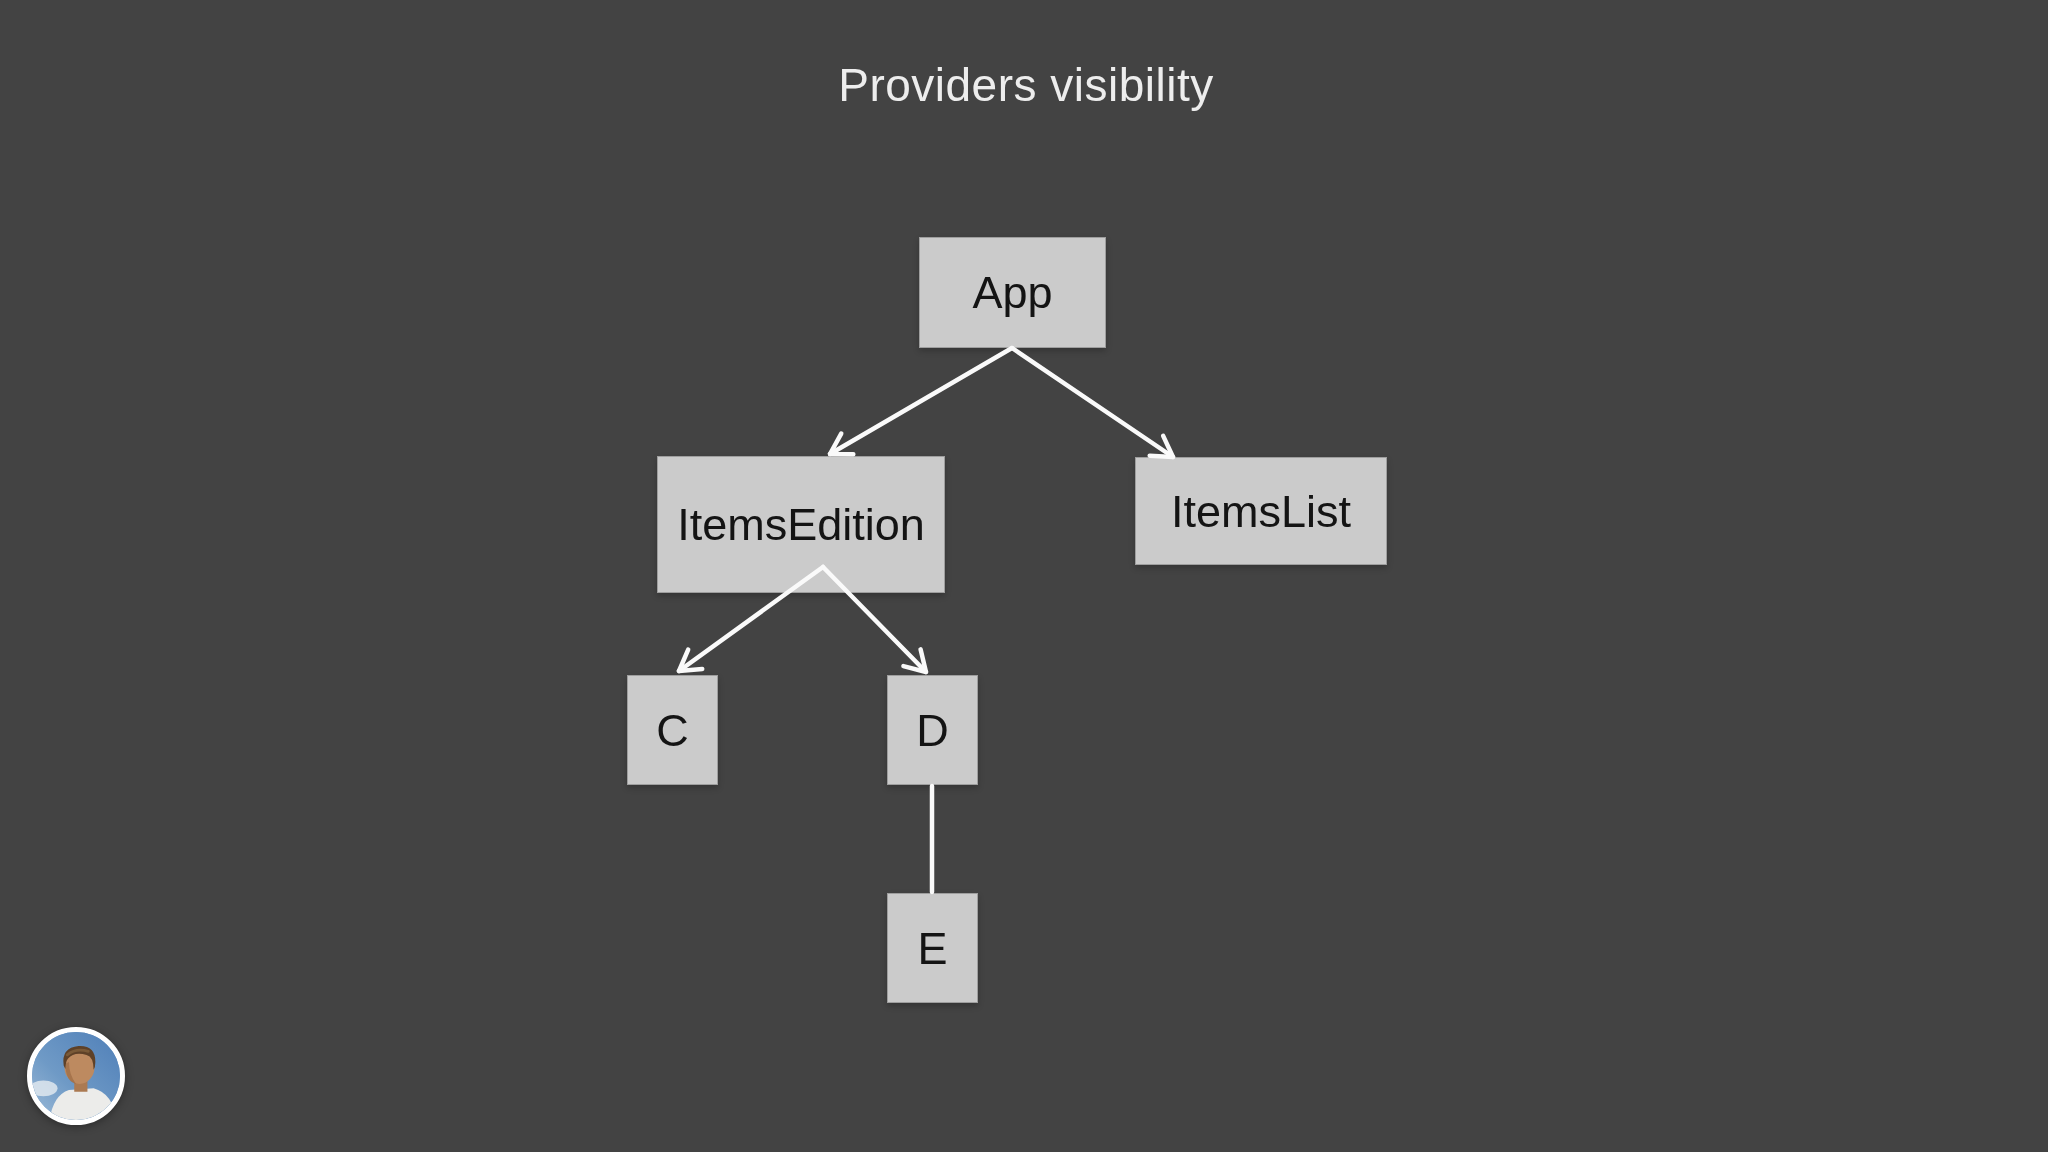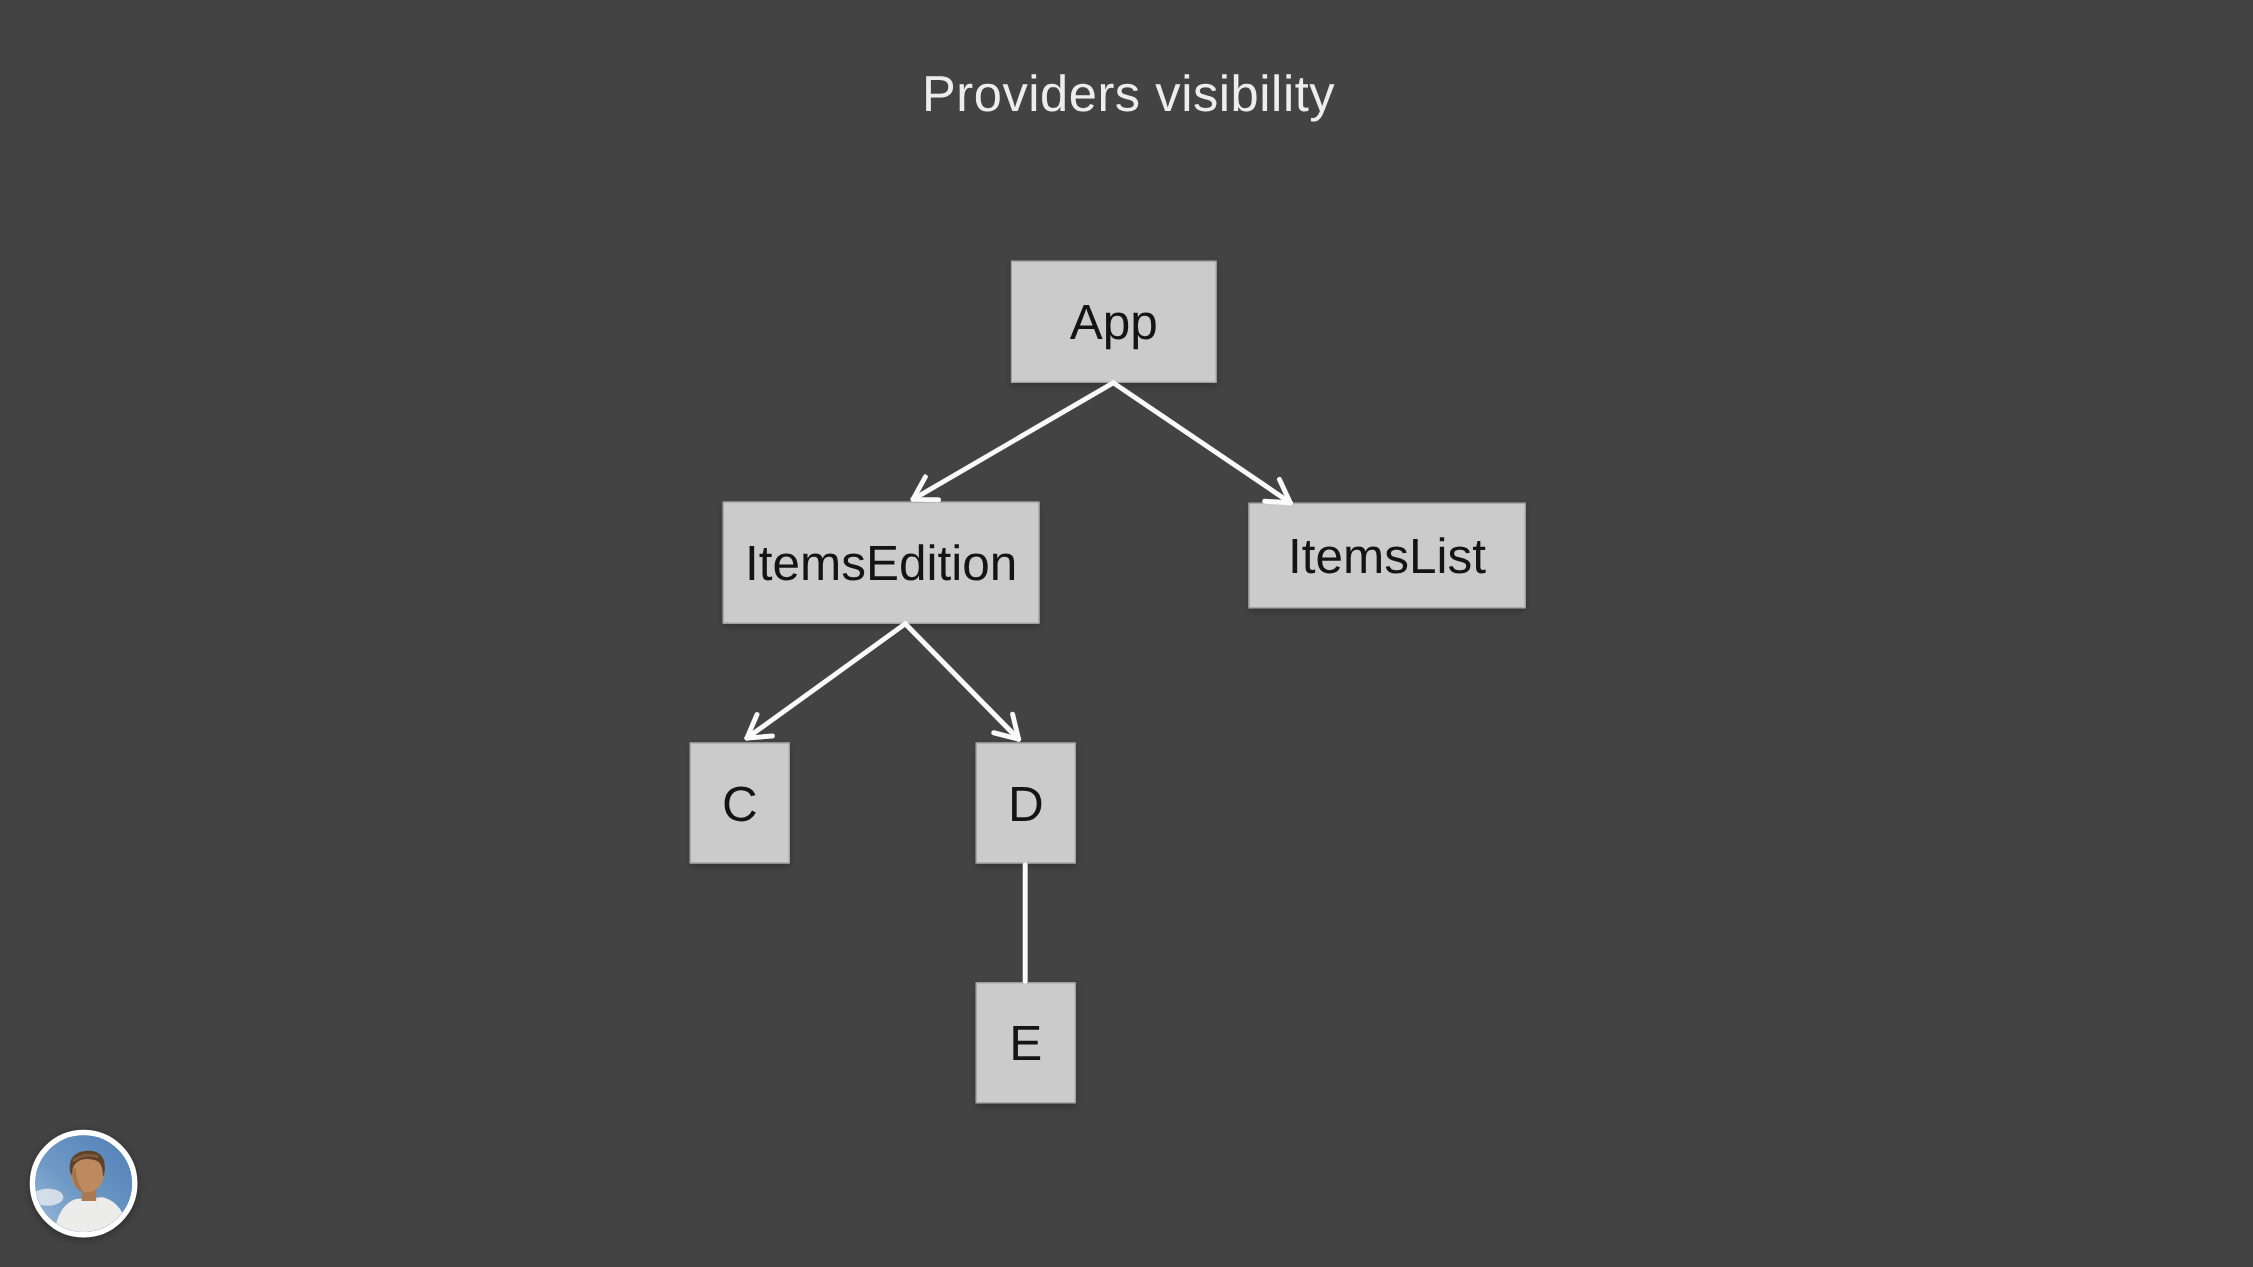--- a/index.html
+++ b/index.html
@@ -49,22 +49,22 @@
     border: 1px solid #9e9e9e;
     display: flex;
     align-items: center;
     justify-content: center;
     font-size: 45px;
     line-height: 1;
     z-index: 1;
     box-shadow: 0 3px 6px rgba(0,0,0,0.22);
   }
   .node-app          { left: 919px;  top: 237px; width: 187px; height: 111px; align-items: center; }
-  .node-itemsedition { left: 657px;  top: 456px; width: 288px; height: 111px; }
-  .node-itemslist    { left: 1135px; top: 457px; width: 252px; height: 96px; }
+  .node-itemsedition { left: 657px;  top: 456px; width: 288px; height: 137px; }
+  .node-itemslist    { left: 1135px; top: 457px; width: 252px; height: 108px; }
   .node-c            { left: 627px;  top: 675px; width: 91px;  height: 110px; }
   .node-d            { left: 887px;  top: 675px; width: 91px;  height: 110px; }
   .node-e            { left: 887px;  top: 893px; width: 91px;  height: 110px; }
   .avatar {
     position: absolute;
     left: 27px;
     top: 1027px;
     width: 98px;
     height: 98px;
     border-radius: 50%;

